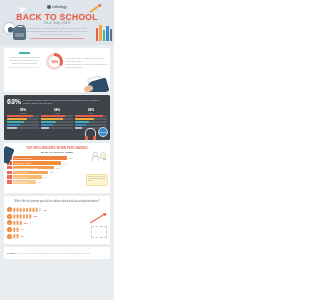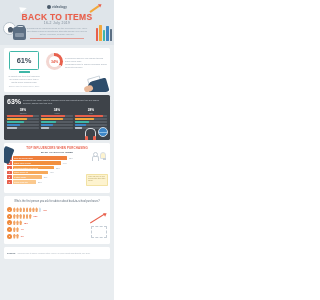--- a/index.html
+++ b/index.html
@@ -164,31 +164,28 @@
         <i style="height: 16px; background: rgb(242, 168, 60);"></i>
         <i style="height: 11px; background: rgb(63, 183, 168);"></i>
         <i style="height: 15px; background: rgb(61, 134, 198);"></i>
         <i style="height: 12px; background: rgb(91, 110, 130);"></i>
       </div>
 
     <div class="logo">
       <span class="logo-mark"></span>
       <span class="logo-text">videology</span>
     </div>
-    <div class="title">BACK TO ITEMS</div>
+    <div class="title">BACK TO SCHOOL</div>
     <div class="subtitle">16-2 July 2019</div>
     <div class="hdr-body">Consumers are planning ahead for the new school year. Video advertising reaches parents and students across every screen as they research, compare and buy.</div>
     <div class="hdr-rule"></div>
   </div>
 
   <div class="card1">
     <div class="c1-left">
-      <div class="monitor">
-        <span class="pct-61">61%</span>
-      </div>
       <div class="monitor-stand"></div>
       <div class="c1-left-cap">of parents say they start shopping for school supplies more than a month before classes begin</div>
       <div class="c1-left-sub">Source: back-to-school survey, 2019</div>
     </div>
     <div class="c1-right">
       <div class="donut">
         <div class="donut-hole">34%</div>
       </div>
       <div class="c1-lines">
         <p>of shoppers discover new brands through online video while</p>

